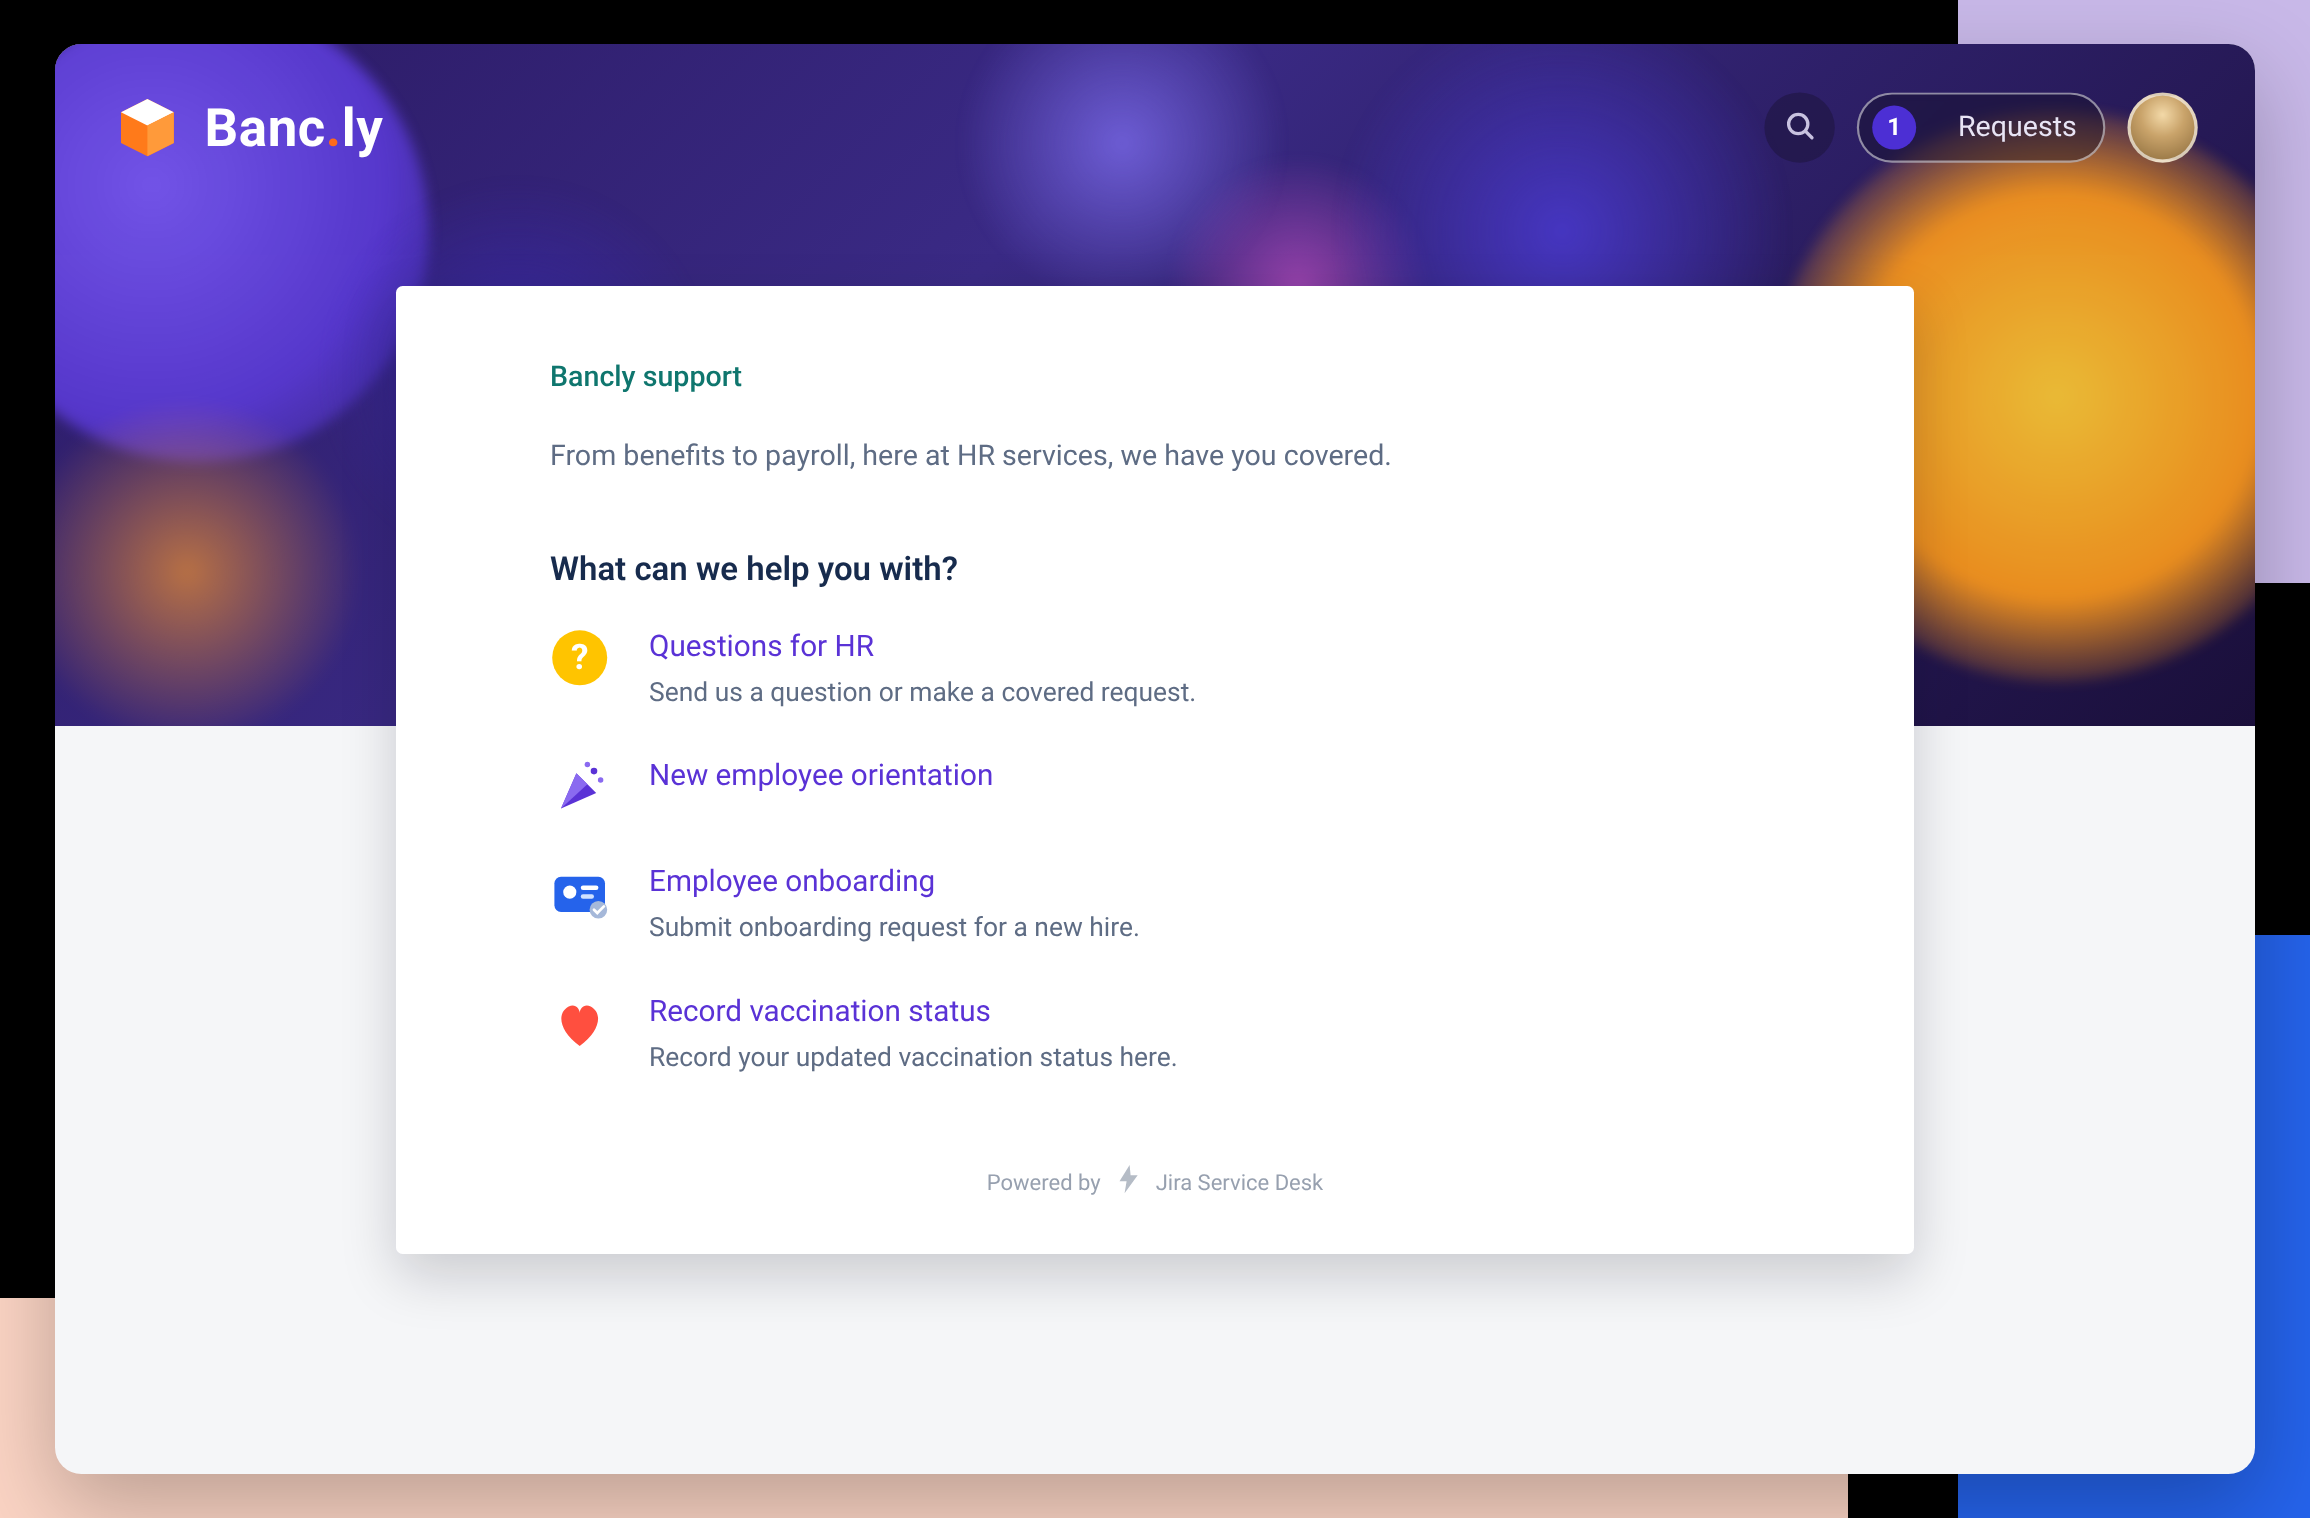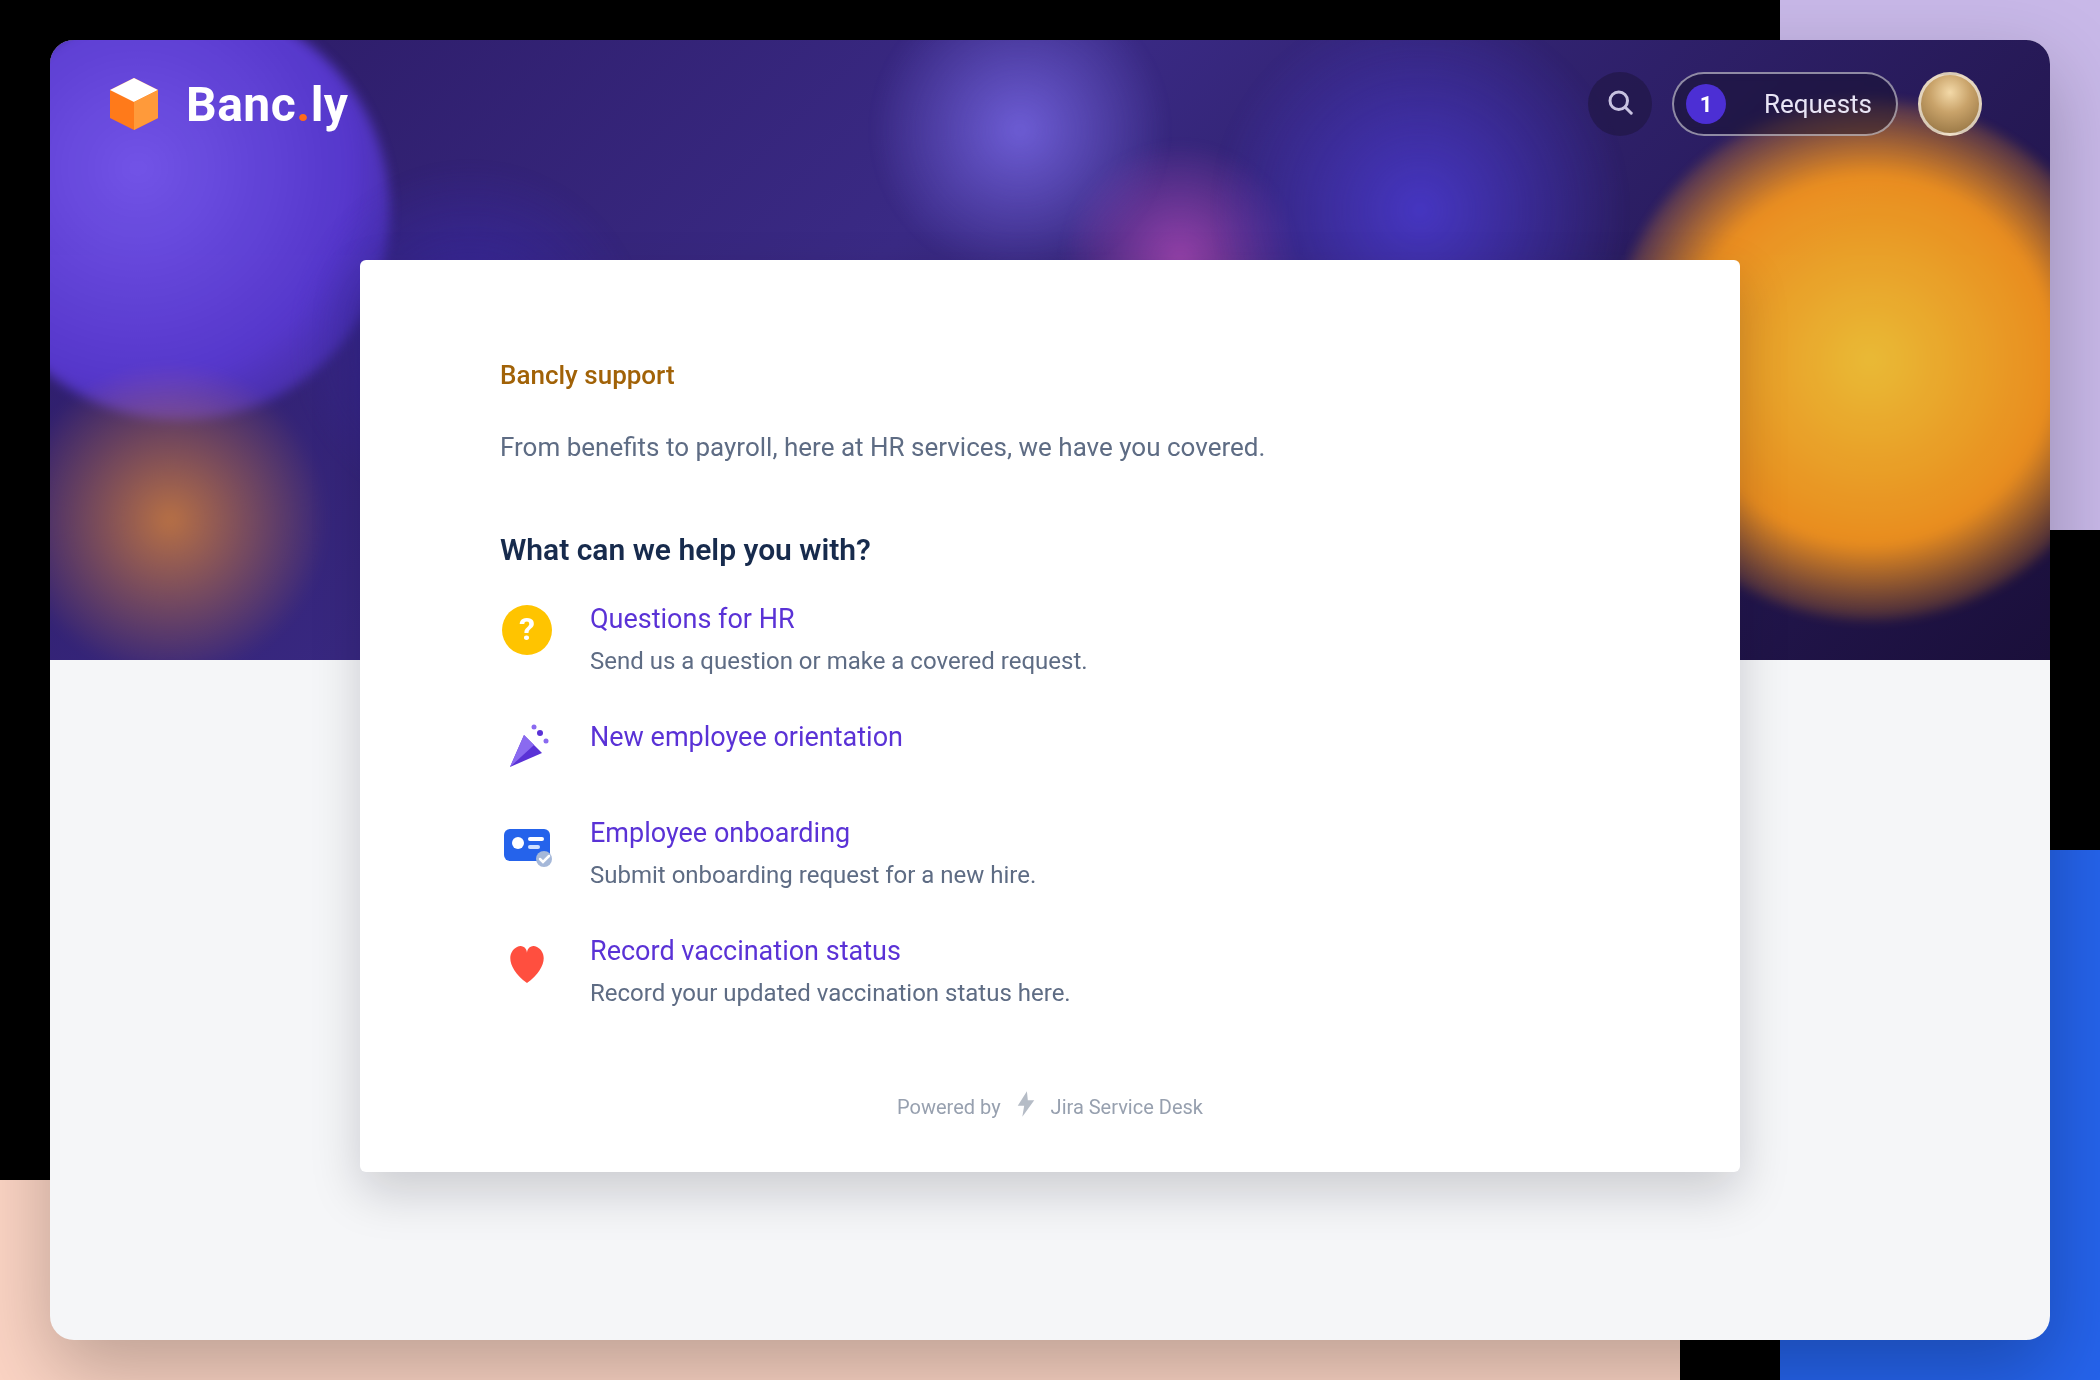--- a/index.html
+++ b/index.html
@@ -42,23 +42,23 @@
   .b3 { width: 280px; height: 280px; left: 560px; top: 260px; background: radial-gradient(circle, #8a6af8 0%, transparent 70%); opacity:.85; }
   .b4 { width: 300px; height: 300px; left: 820px; top: -60px; background: radial-gradient(circle, #7a6ae8 0%, transparent 70%); opacity:.8; }
   .b5 { width: 240px; height: 240px; left: 1010px; top: 100px; background: radial-gradient(circle, #e85ad5 0%, transparent 70%); opacity:.55; }
   .b6 { width: 420px; height: 420px; right: 420px; top: -40px; background: radial-gradient(circle, #4a3ad0 0%, transparent 70%); opacity:.85; }
   .b7 { width: 520px; height: 520px; right: -80px; top: 60px; background: radial-gradient(circle, #ffcc33 0%, #ff9a1a 50%, transparent 75%); opacity:.9; }
   .b8 { width: 300px; height: 300px; right: 380px; top: 300px; background: radial-gradient(circle, #ffb833 0%, transparent 70%); opacity:.7; }
   .b9 { width: 320px; height: 320px; left: -40px; top: 320px; background: radial-gradient(circle, #ff9a2a 0%, transparent 70%); opacity:.65; }
 
   
   .topbar {
-    position: absolute; top: 0; left: 0; right: 16px;
+    position: absolute; top: 0; left: 0; right: 0;
     display: flex; align-items: center; justify-content: space-between;
-    padding: 32px 52px 0 52px;
+    padding: 44px 52px 0 52px;
   }
   .brand { display: flex; align-items: center; gap: 20px; }
   .brand-mark { width: 64px; height: 64px; position: relative; }
   .brand-name { color: #fff; font-weight: 700; font-size: 48px; letter-spacing:.5px; }
   .brand-dot { color: #ff6a1a; }
 
   .top-actions { display: flex; align-items: center; gap: 20px; }
   .icon-btn {
     width: 64px; height: 64px; border-radius: 50%;
     background: rgba(30,20,60,.55);
@@ -90,21 +90,21 @@
   .card {
     position: absolute;
     left: 50%; transform: translateX(-50%);
     top: 220px;
     width: 1380px;
     background: #fff;
     border-radius: 6px;
     box-shadow: 0 20px 50px rgba(10,10,30,.18);
     padding: 68px 140px 50px 140px;
   }
-  .breadcrumb { color: #a16207; font-size: 26px; font-weight: 500; margin-bottom: 42px; display:inline-block; cursor:pointer;margin-top:32px; }
+  .breadcrumb { color: #0f766e; font-size: 26px; font-weight: 500; margin-bottom: 42px; display:inline-block; cursor:pointer; }
   .page-title { color: #172b4d; font-weight: 600; font-size: 52px; margin-bottom: 26px; }
   .page-desc { color: #5e6c84; font-size: 26px; margin-bottom: 70px; }
   .section-title { color: #172b4d; font-weight: 600; font-size: 30px; margin-bottom: 36px; }
 
   .request-list { display: flex; flex-direction: column; gap: 42px; }
   .request-item { display: flex; align-items: flex-start; gap: 36px; cursor: pointer; }
   .req-icon { width: 54px; height: 54px; flex: 0 0 54px; display:flex; align-items:center; justify-content:center; }
   .req-body { flex: 1; }
   .req-title { color: #5a32d6; font-weight: 400; font-size: 27px; margin-bottom: 8px; }
   .req-desc { color: #5e6c84; font-size: 24px; line-height: 1.5; max-width: 680px; }

